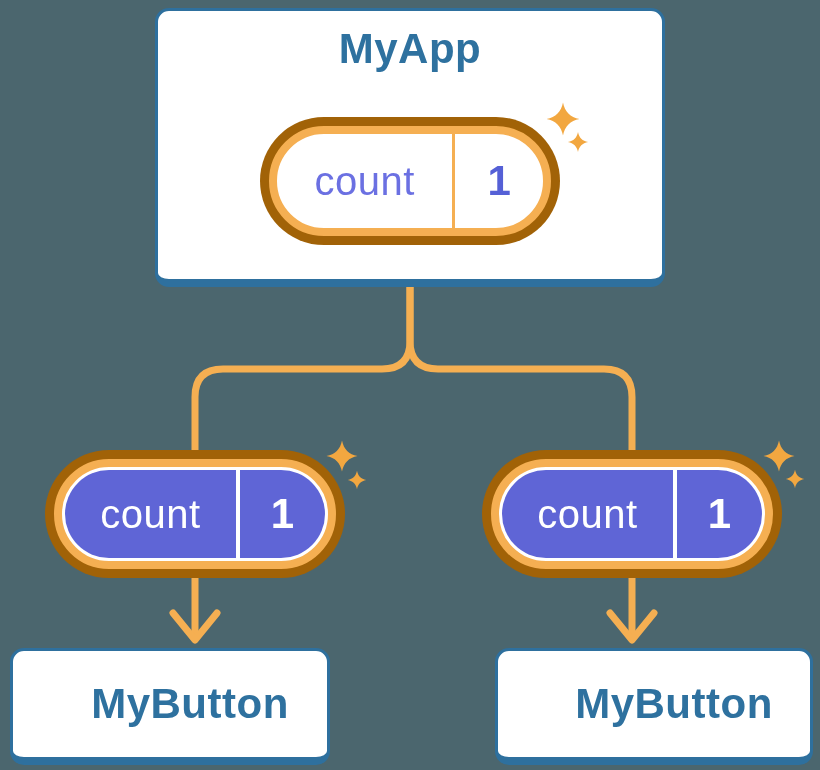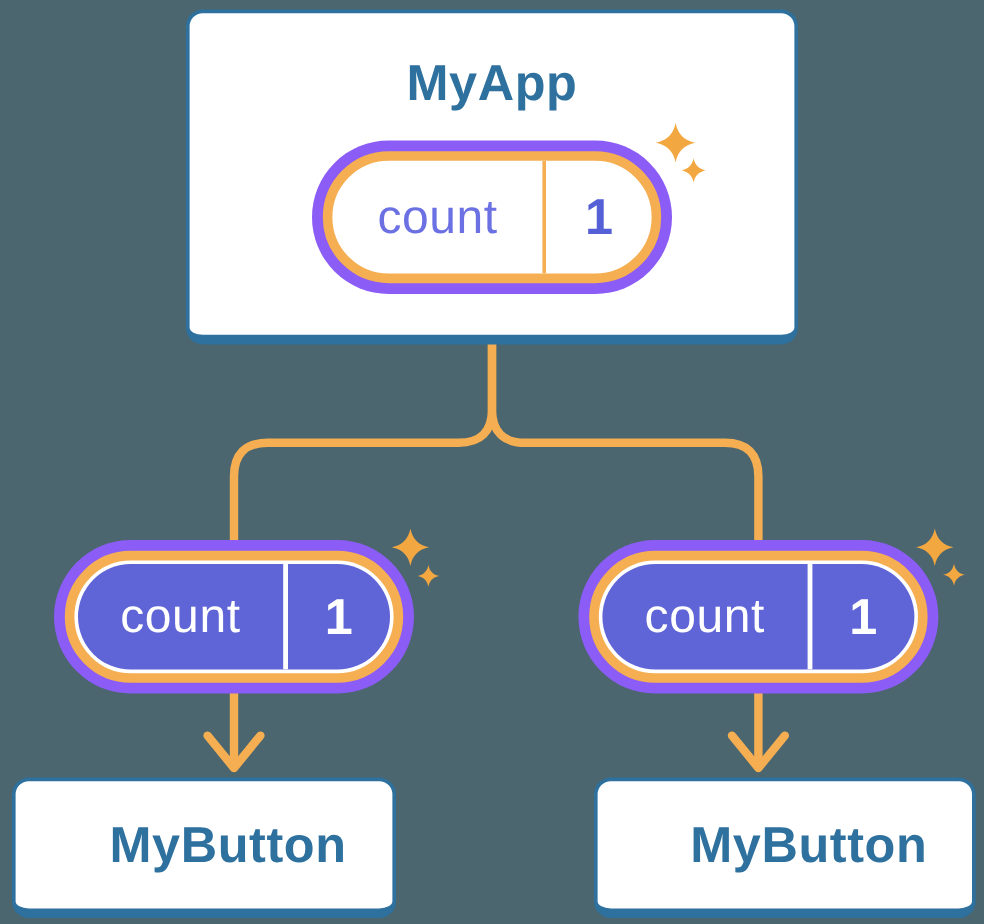--- a/index.html
+++ b/index.html
@@ -25,37 +25,37 @@
   .card {
     position: absolute;
     box-sizing: border-box;
     background: #FFFFFF;
     border: 3px solid #2E709E;
     border-bottom-width: 8px;
     border-radius: 14px;
     z-index: 2;
   }
   .card-top { left: 155px; top: 8px; width: 510px; height: 279px; }
-  .card-top .card-title { margin-top: 34px; }
+  .card-top .card-title { margin-top: 14px; }
   .card-title {
     text-align: center;
     font-size: 42px;
     font-weight: 600;
     letter-spacing: 0.5px;
     color: #2E719F;
   }
   .card-bottom { display: flex; align-items: center; justify-content: center; padding-left: 40px; }
   .card-bl { left: 10px;  top: 648px; width: 320px; height: 117px; }
   .card-br { left: 495px; top: 648px; width: 318px; height: 117px; }
 
   
   .pill {
     position: absolute;
     box-sizing: border-box;
-    background: #8b5cf6;           
+    background: #a16207;           
     border-radius: 999px;
     padding: 9px;
     z-index: 2;
   }
   .pill-top   { left: 260px; top: 117px; width: 300px; height: 128px; }
   .pill-left  { left: 45px;  top: 450px; width: 300px; height: 128px; }
   .pill-right { left: 482px; top: 450px; width: 300px; height: 128px; }
 
   .pill-ring {
     box-sizing: border-box;

